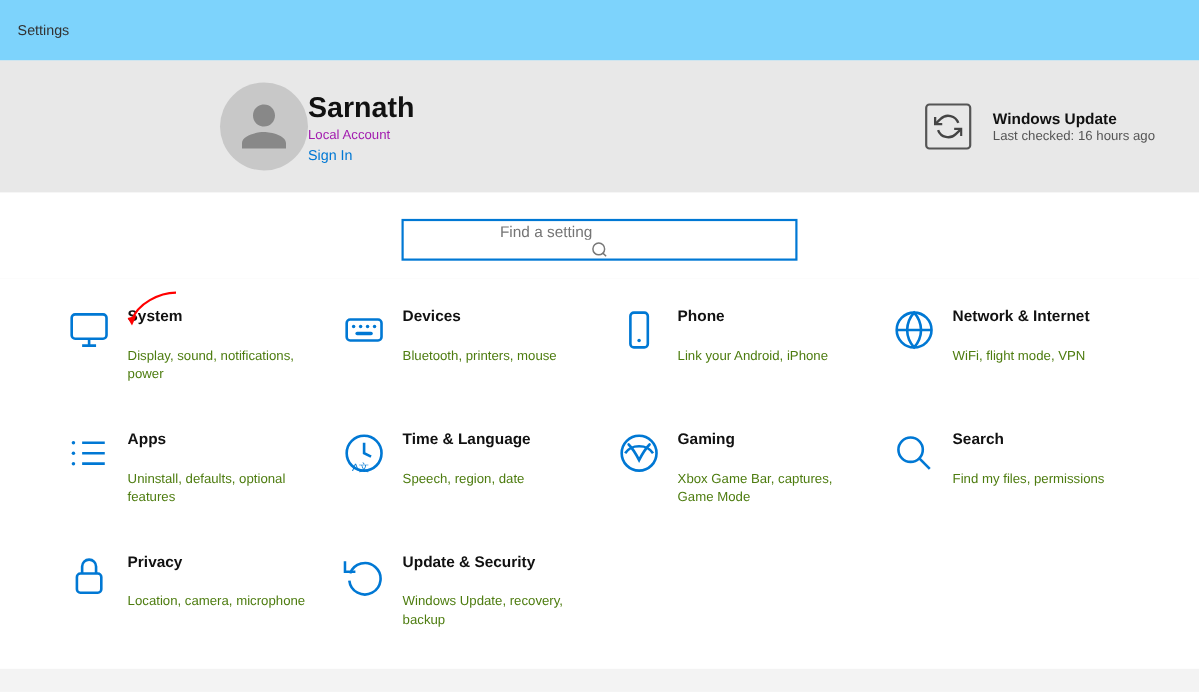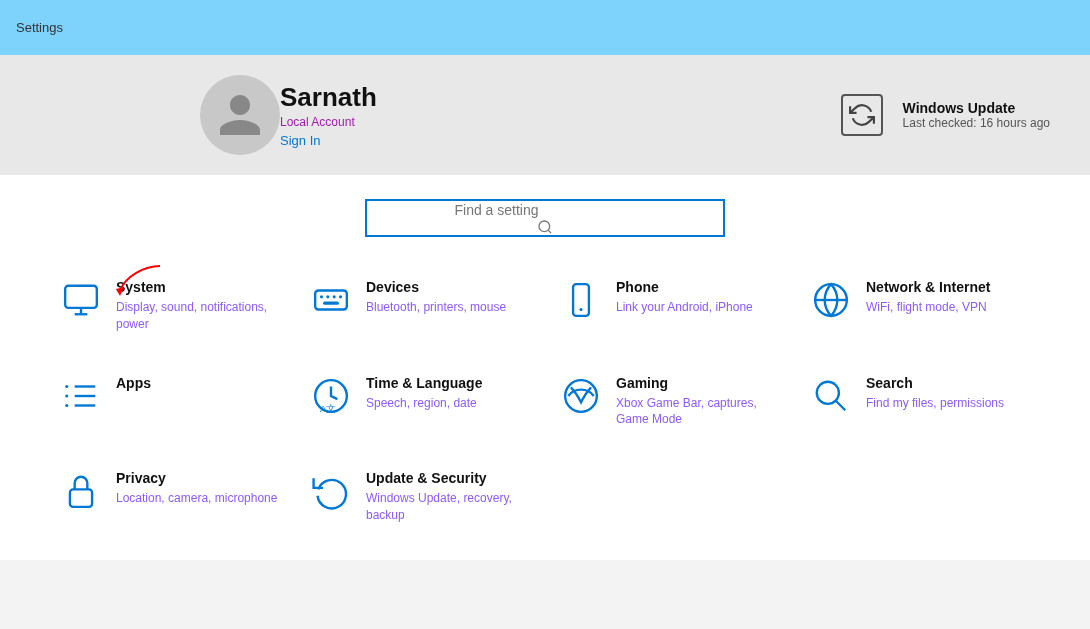--- a/index.html
+++ b/index.html
@@ -166,22 +166,22 @@
     }
 
     .setting-text .setting-title {
       font-size: 14px;
       font-weight: 600;
       color: #111;
     }
 
     .setting-text .setting-desc {
       font-size: 12px;
-      color: #8b5cf6;
-      margin-top: 4px;
+      color: #4d7c0f;
+      margin-top: 20px;
       line-height: 1.4;
     }
 
     
     .arrow-annotation {
       position: absolute;
       top: -2px;
       left: 60px;
       pointer-events: none;
     }
@@ -308,20 +308,21 @@
             <line x1="8" y1="6" x2="21" y2="6"></line>
             <line x1="8" y1="12" x2="21" y2="12"></line>
             <line x1="8" y1="18" x2="21" y2="18"></line>
             <line x1="3" y1="6" x2="3.01" y2="6" stroke-linecap="round" stroke-width="2"></line>
             <line x1="3" y1="12" x2="3.01" y2="12" stroke-linecap="round" stroke-width="2"></line>
             <line x1="3" y1="18" x2="3.01" y2="18" stroke-linecap="round" stroke-width="2"></line>
           </svg>
     </div>
     <div class="setting-text">
       <div class="setting-title">Apps</div>
+      <div class="setting-desc">Uninstall, defaults, optional features</div>
     </div>
   </div>
       <div class="setting-item">
 
     <div class="setting-icon">
       <svg viewBox="0 0 24 24">
             <circle cx="12" cy="12" r="10"></circle>
             <polyline points="12 6 12 12 16 14"></polyline>
             <text x="5" y="22" font-size="6" fill="#0078d4" stroke="none">A文</text>
           </svg>

